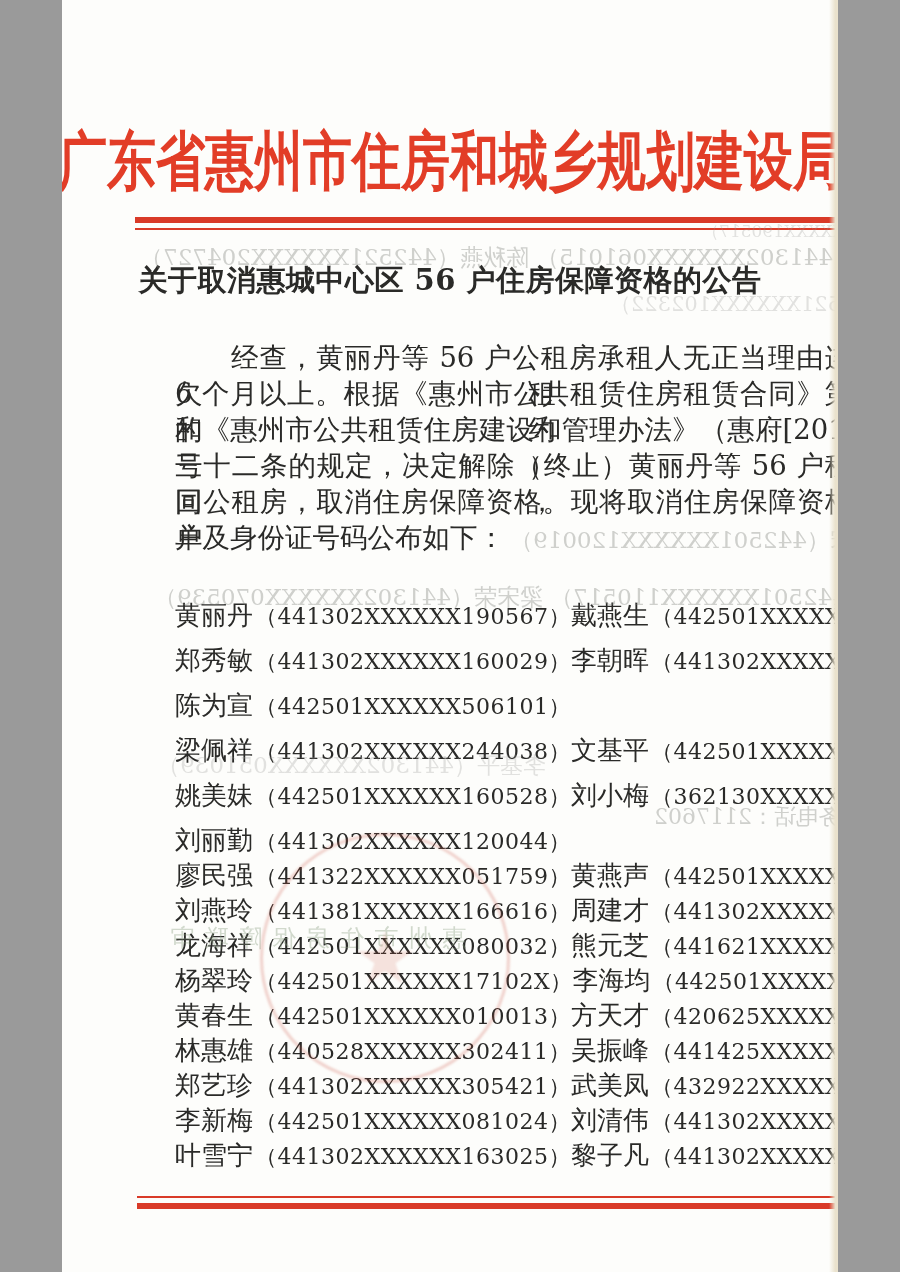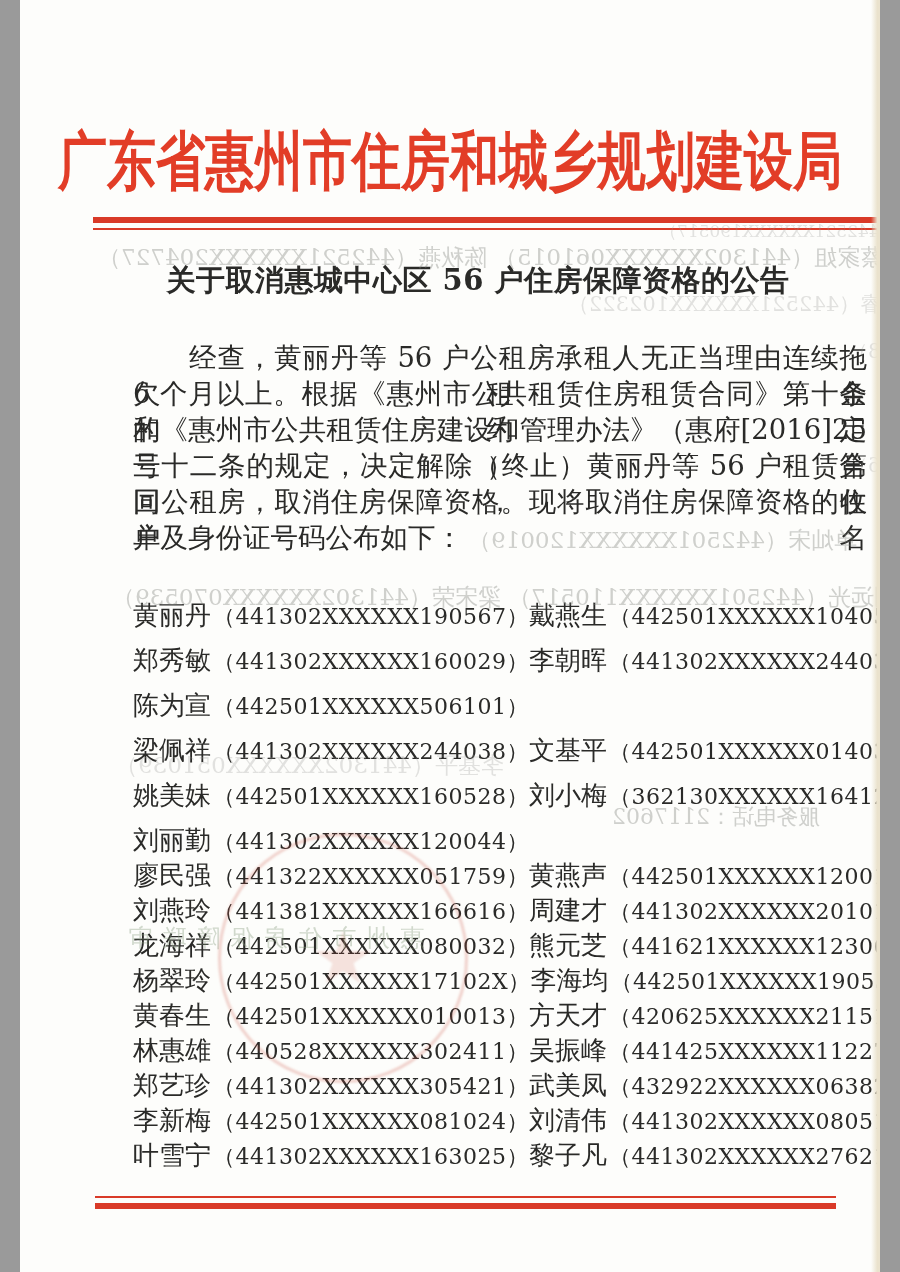--- a/index.html
+++ b/index.html
@@ -1,34 +1,34 @@
 <!DOCTYPE html>
 <html><head>
 <meta charset="utf-8">
 <style>
   html,body{margin:0;padding:0;background:#9a9a9a;}
   .page{
-    position:relative;width:860px;height:1272px;margin:0 auto;
+    position:relative;width:776px;height:1272px;margin:0 auto;
     background:#fdfdfb;overflow:hidden;
     font-family:"DejaVu Serif","Liberation Serif",serif;
     color:#2a2a28;
   }
   
   .agency-wrap{position:absolute;top:126px;left:0;width:100%;height:72px;
     display:flex;justify-content:center;align-items:center;}
   .agency{font-size:49px;font-weight:bold;color:#e23d27;white-space:nowrap;
     transform:scaleY(1.3);letter-spacing:0px;}
   .rule{position:absolute;background:#d93a28;}
   .rule-top-thick{left:73px;top:217px;width:794px;height:6px;}
   .rule-top-thin{left:73px;top:228px;width:794px;height:2px;}
   .rule-bot-thin{left:75px;top:1196px;width:741px;height:2px;}
   .rule-bot-thick{left:75px;top:1203px;width:741px;height:6px;}
   
   .doc-title{position:absolute;top:261px;left:0;width:100%;text-align:center;
-    font-size:29px;font-weight:bold;letter-spacing:.5px;padding-left:28px;}
+    font-size:29px;font-weight:bold;letter-spacing:.5px;}
   
   .body-block{position:absolute;left:113px;top:339px;width:734px;}
   .bline{height:36px;line-height:36px;font-size:27.5px;white-space:nowrap;}
   .just{text-align:justify;text-align-last:justify;white-space:normal;}
   .indent{text-indent:56px;}
   
   .roster{position:absolute;left:113px;top:598px;width:742px;}
   .rrow{display:flex;align-items:flex-start;}
   .rrow.a{height:45px;}
   .rrow.b{height:35px;}

